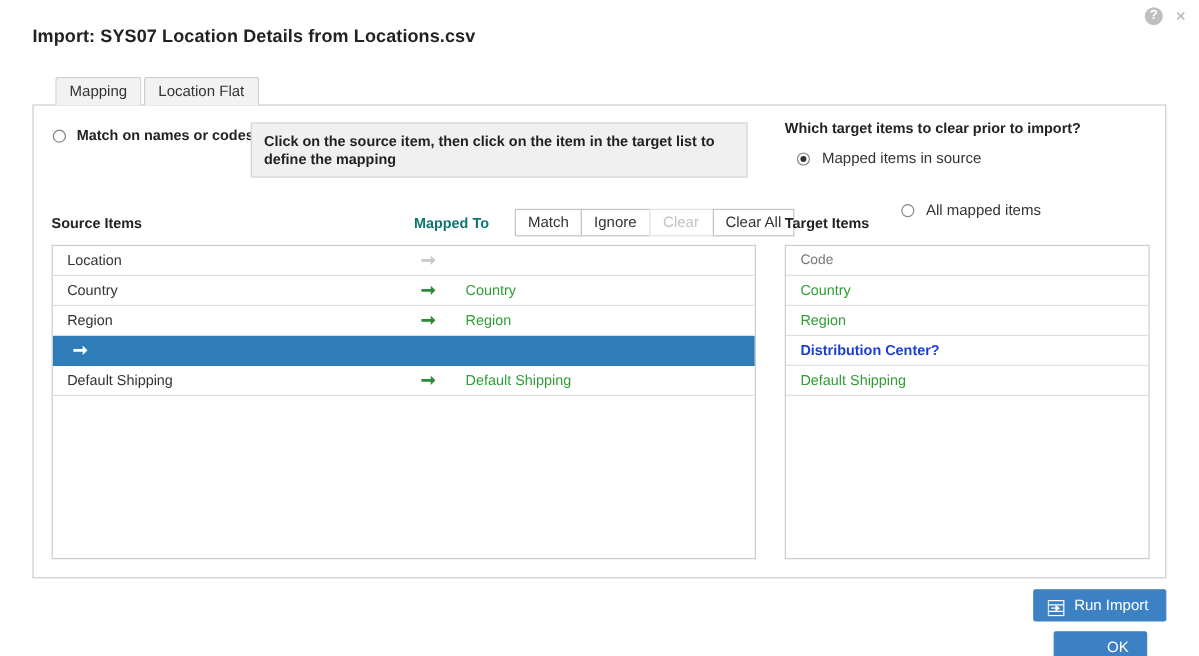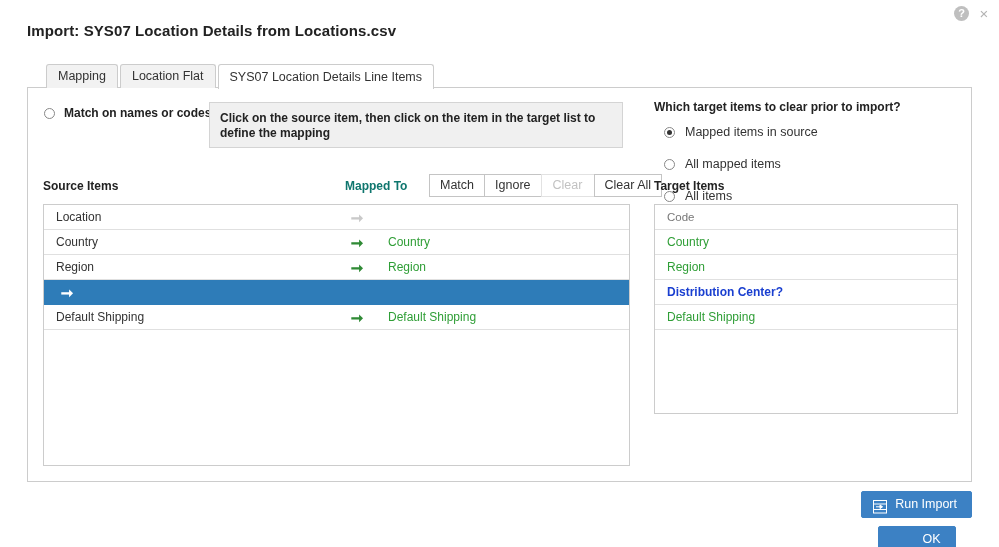--- a/index.html
+++ b/index.html
@@ -162,21 +162,21 @@
     left: 626px; top: 12px;
     width: 300px;
   }
   .opt-group-right .q {
     font-size: 12px;
     font-weight: bold;
     color: #222222;
     margin-bottom: 8px;
   }
   .opt-group-right .radio-row { height: 20px; }
-  .opt-group-right .radio-row + .radio-row { margin-top: 12px; }
+  .opt-group-right .radio-row + .radio-row { margin-top: 23px; justify-content: center; }
   .opt-group-right .radio { margin-left: 10px; margin-right: 10px; }
 
   
   .cols-header {
     position: absolute;
     left: 0; top: 88px;
     width: 100%;
     height: 26px;
   }
   .lbl-source-items {
@@ -232,21 +232,21 @@
     width: 587px;
     height: 262px;
     border: 1px solid #cccccc;
     background: #ffffff;
     overflow: hidden;
   }
   .list-target {
     position: absolute;
     left: 626px; top: 116px;
     width: 304px;
-    height: 210px;
+    height: 262px;
     border: 1px solid #cccccc;
     background: #ffffff;
     overflow: hidden;
   }
 
   .row {
     position: relative;
     height: 25px;
     border-bottom: 1px solid #e0e0e0;
     display: flex;
@@ -358,21 +358,20 @@
   <div class="win-controls">
     <div class="help-icon">?</div>
     <div class="close-icon">×</div>
   </div>
 
   <div class="dialog-title">Import: SYS07 Location Details from Locations.csv</div>
 
   <div class="tabbar">
     <div class="tab">Mapping</div>
     <div class="tab">Location Flat</div>
-    <div class="tab active">SYS07 Location Details Line Items</div>
   </div>
 
   <div class="content-panel">
 
     <div class="opt-group-left">
       <div class="radio-row">
         <span class="radio"></span>
         <span class="radio-label-bold">Match on names or codes</span>
       </div>
     </div>

